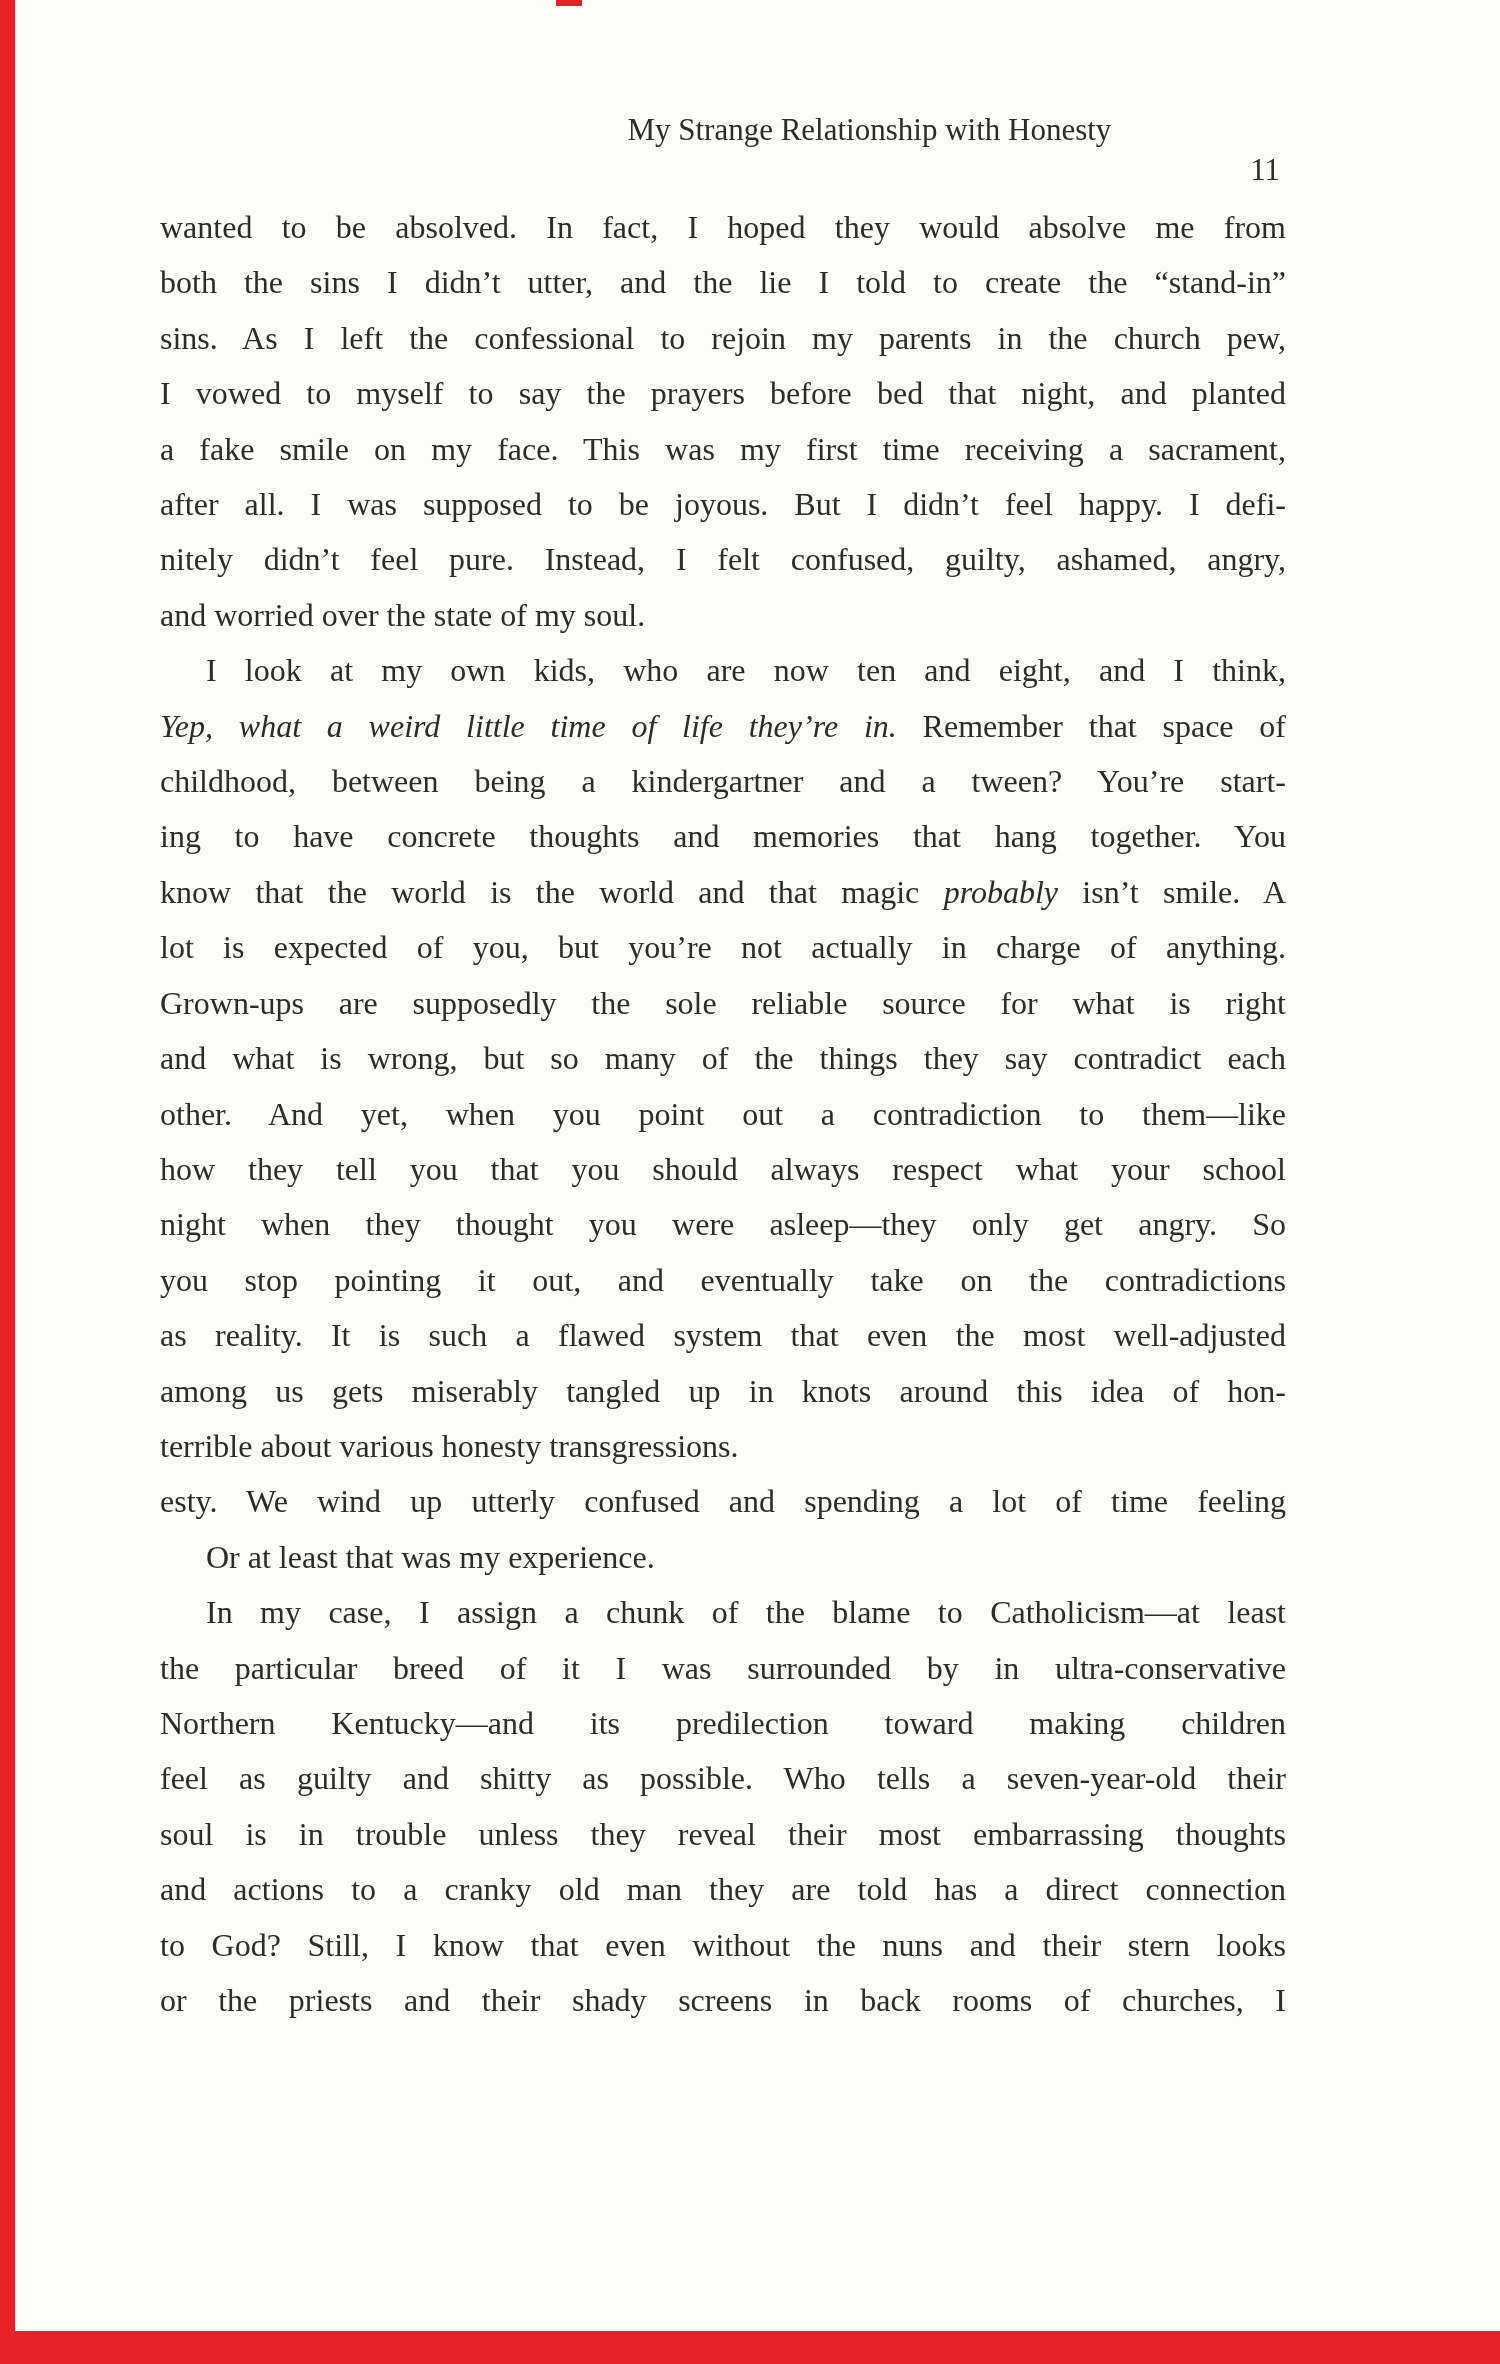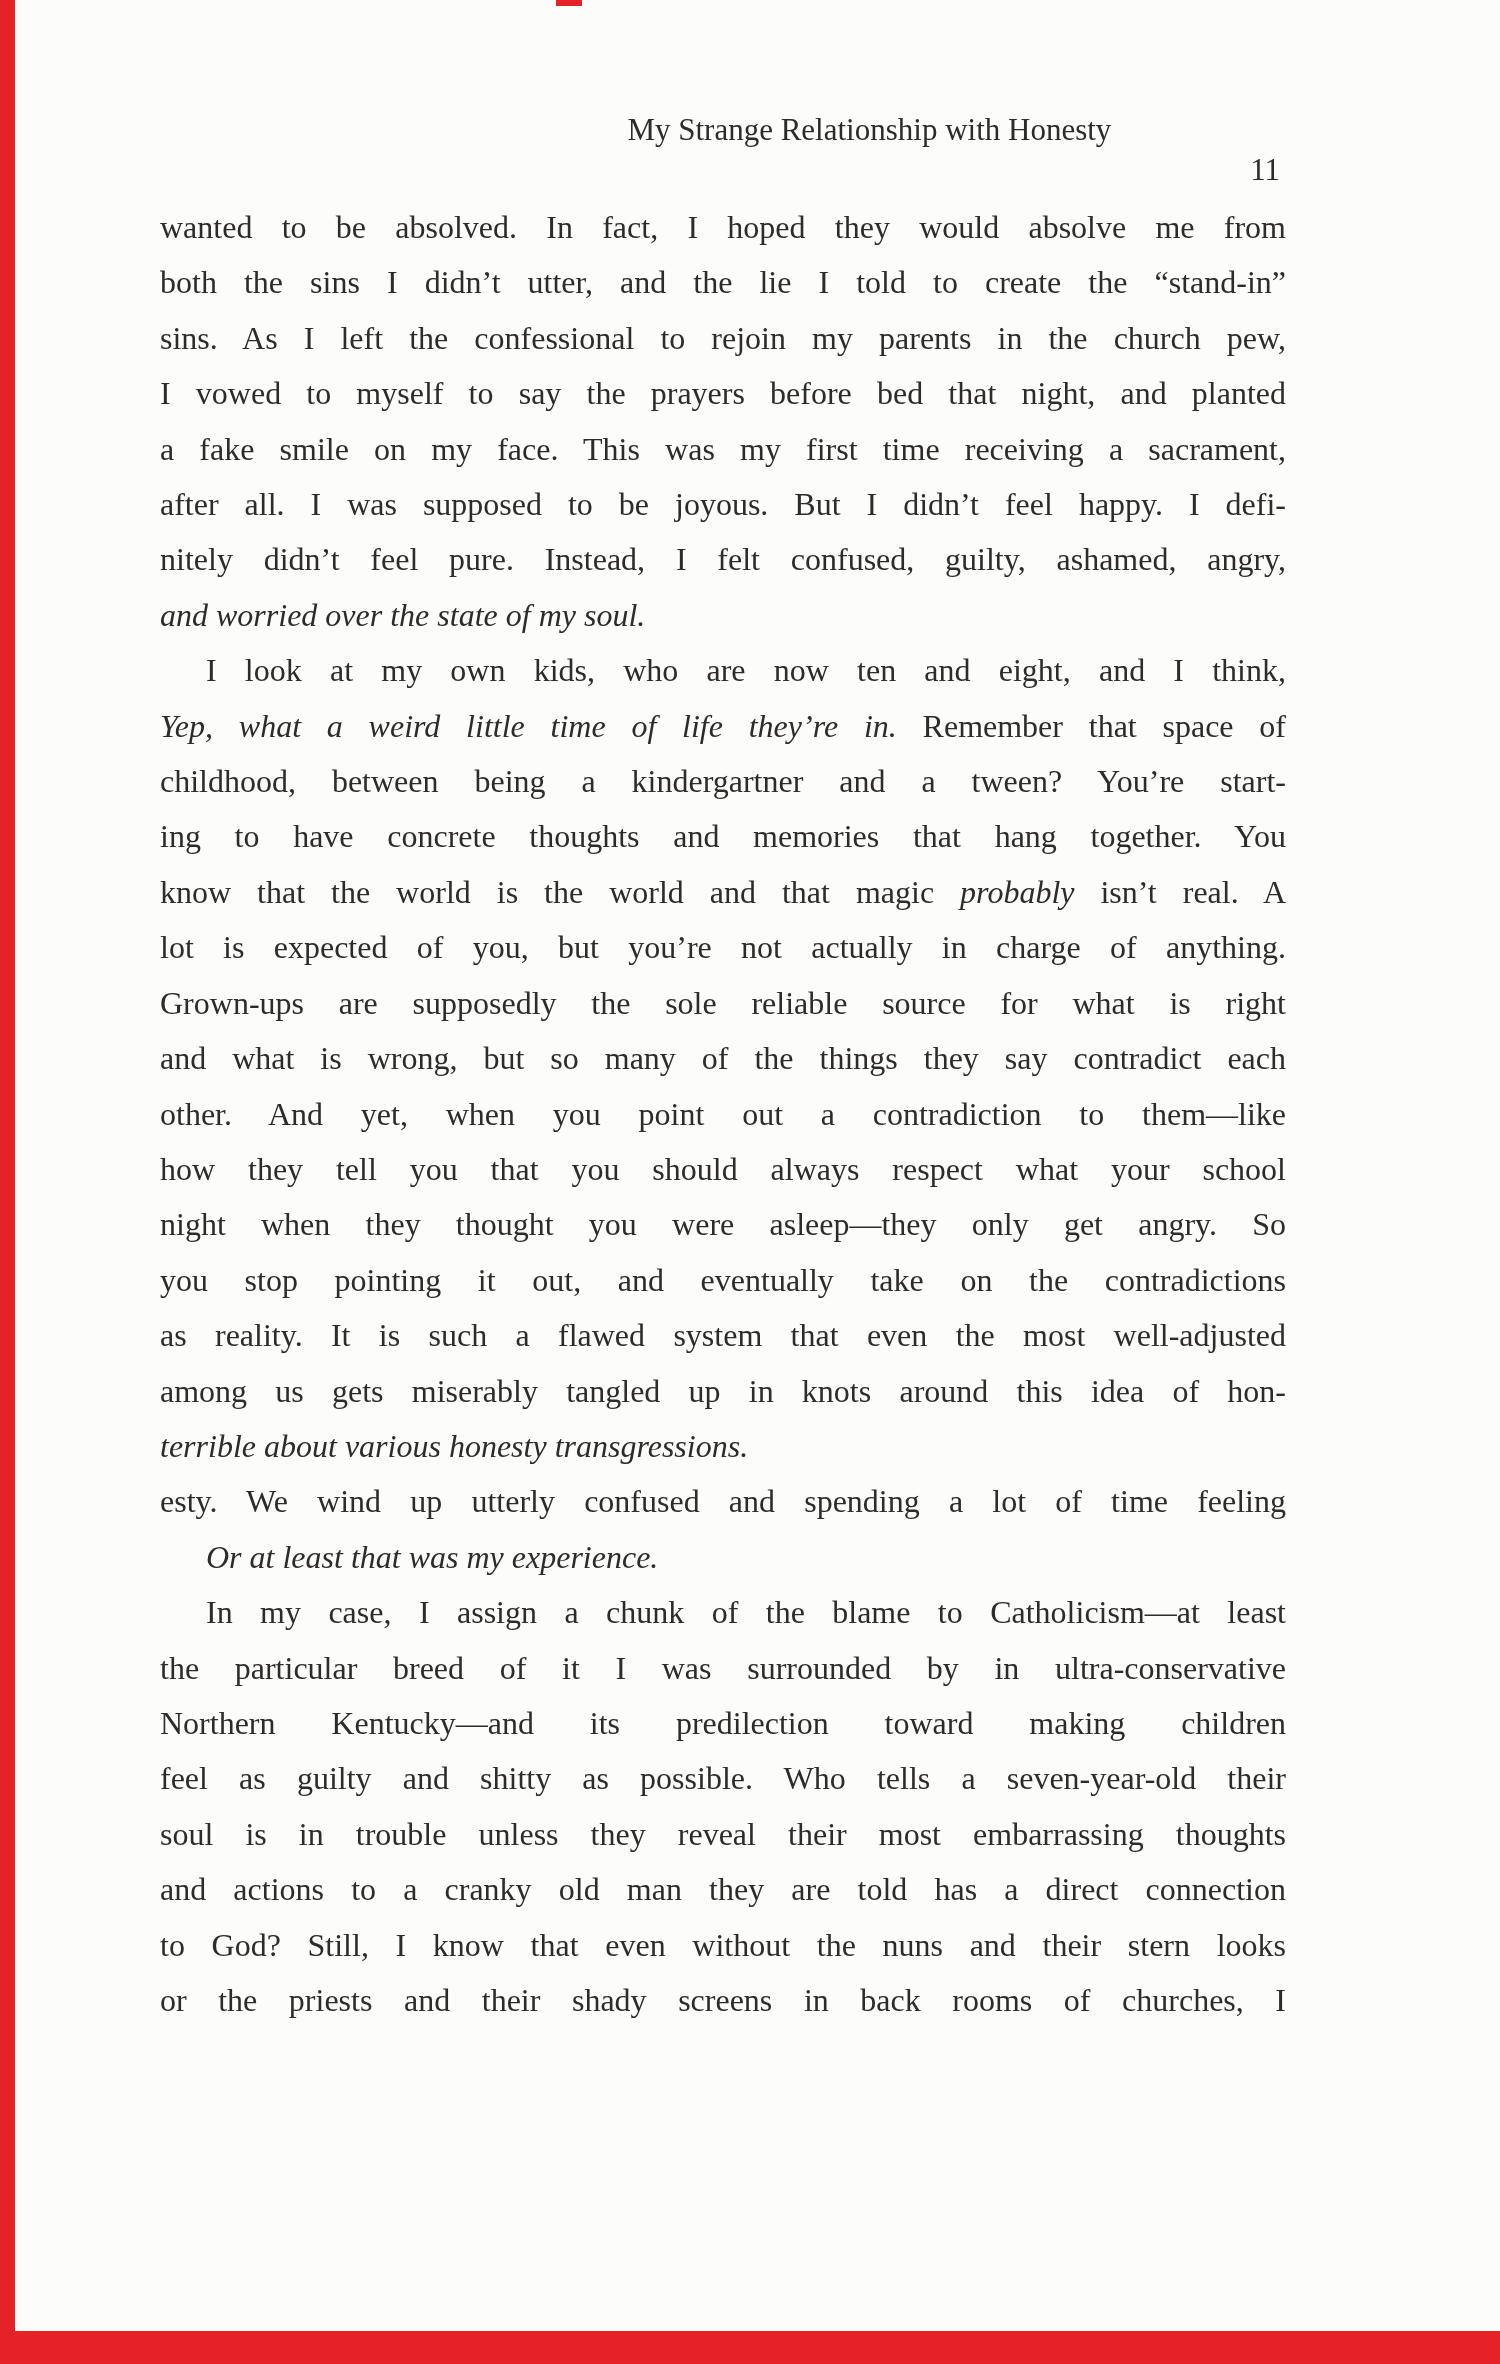--- a/index.html
+++ b/index.html
@@ -62,21 +62,20 @@
     width: 1126px;
     font-size: 32px;
     line-height: 55.4px;
   }
   .line {
     text-align: justify;
     text-align-last: justify;
   }
   .line.last {
     text-align-last: left;
-    font-style: italic;
   }
   .line.indent {
     text-indent: 46px;
   }
   .em { font-style: italic; }
 </style>
 </head>
 <body>
 
 <div class="page">
@@ -95,21 +94,21 @@
       <div class="line"><span>sins. As I left the confessional to rejoin my parents in the church pew,</span></div>
       <div class="line"><span>I vowed to myself to say the prayers before bed that night, and planted</span></div>
       <div class="line"><span>a fake smile on my face. This was my first time receiving a sacrament,</span></div>
       <div class="line"><span>after all. I was supposed to be joyous. But I didn’t feel happy. I defi-</span></div>
       <div class="line"><span>nitely didn’t feel pure. Instead, I felt confused, guilty, ashamed, angry,</span></div>
       <div class="line last"><span>and worried over the state of my soul.</span></div>
       <div class="line indent"><span>I look at my own kids, who are now ten and eight, and I think,</span></div>
       <div class="line"><span class="em">Yep, what a weird little time of life they’re in.</span><span> Remember that space of</span></div>
       <div class="line"><span>childhood, between being a kindergartner and a tween? You’re start-</span></div>
       <div class="line"><span>ing to have concrete thoughts and memories that hang together. You</span></div>
-      <div class="line"><span>know that the world is the world and that magic </span><span class="em">probably</span><span> isn’t real. A</span></div>
+      <div class="line"><span>know that the world is the world and that magic </span><span class="em">probably</span><span> isn’t smile. A</span></div>
       <div class="line"><span>lot is expected of you, but you’re not actually in charge of anything.</span></div>
       <div class="line"><span>Grown-ups are supposedly the sole reliable source for what is right</span></div>
       <div class="line"><span>and what is wrong, but so many of the things they say contradict each</span></div>
       <div class="line"><span>other. And yet, when you point out a contradiction to them—like</span></div>
       <div class="line"><span>how they tell you that you should always respect what your school</span></div>
       <div class="line"><span>night when they thought you were asleep—they only get angry. So</span></div>
       <div class="line"><span>you stop pointing it out, and eventually take on the contradictions</span></div>
       <div class="line"><span>as reality. It is such a flawed system that even the most well-adjusted</span></div>
       <div class="line"><span>among us gets miserably tangled up in knots around this idea of hon-</span></div>
       <div class="line last"><span>terrible about various honesty transgressions.</span></div>

